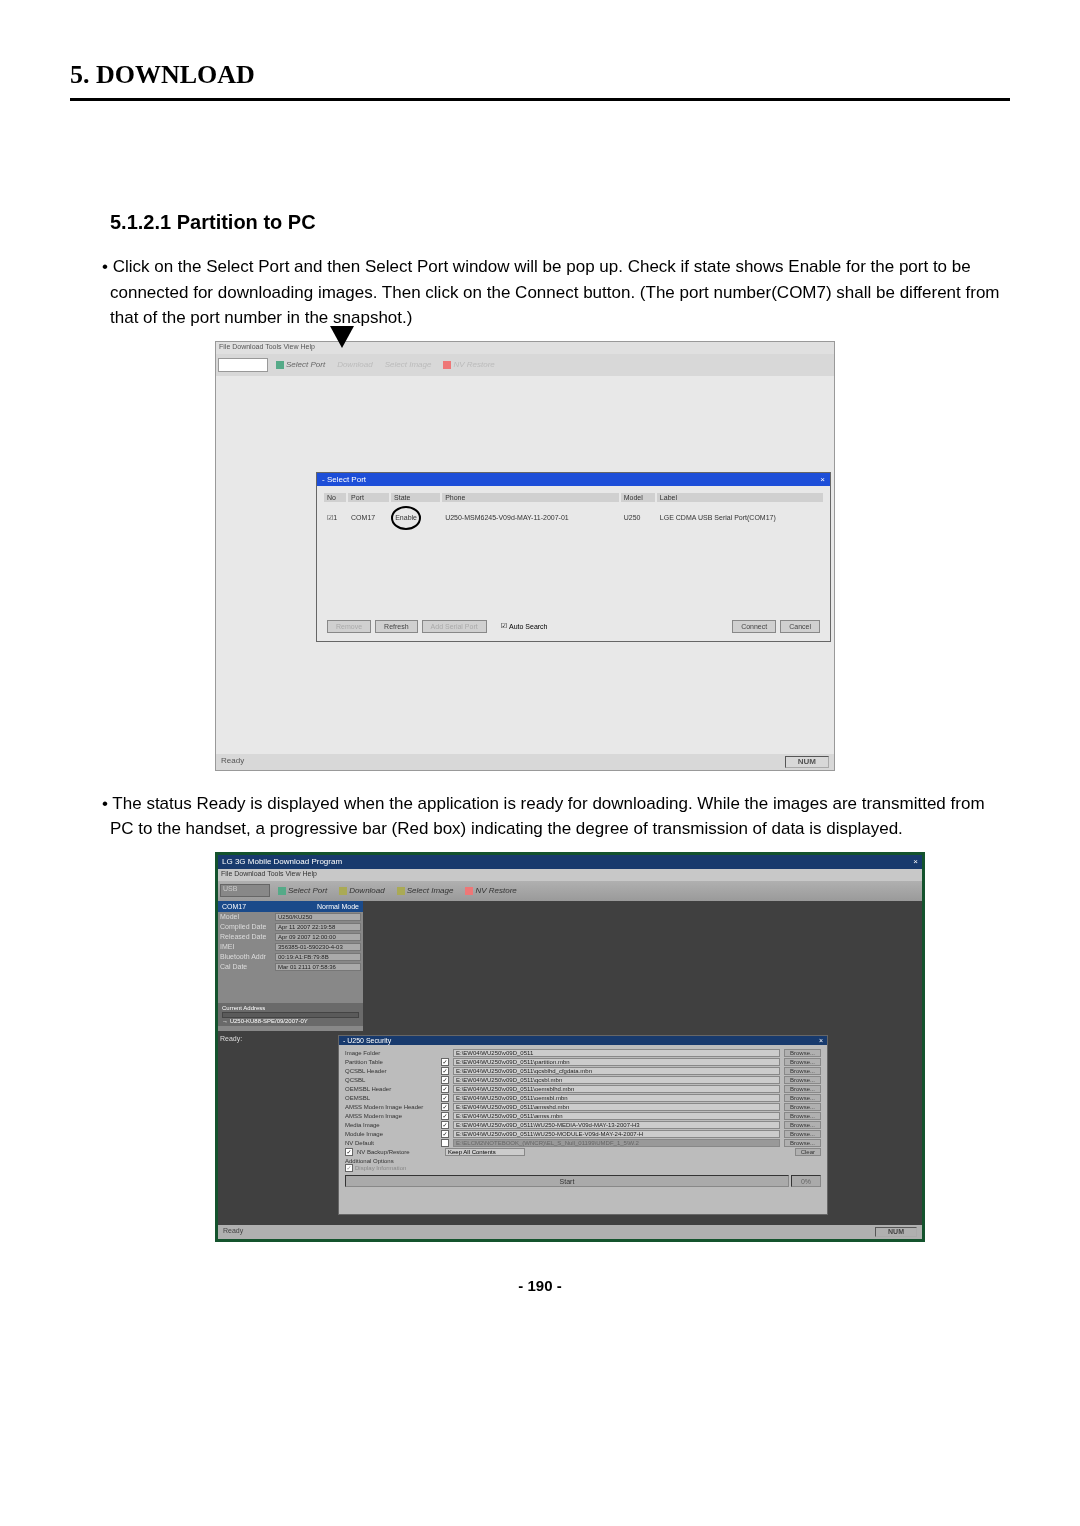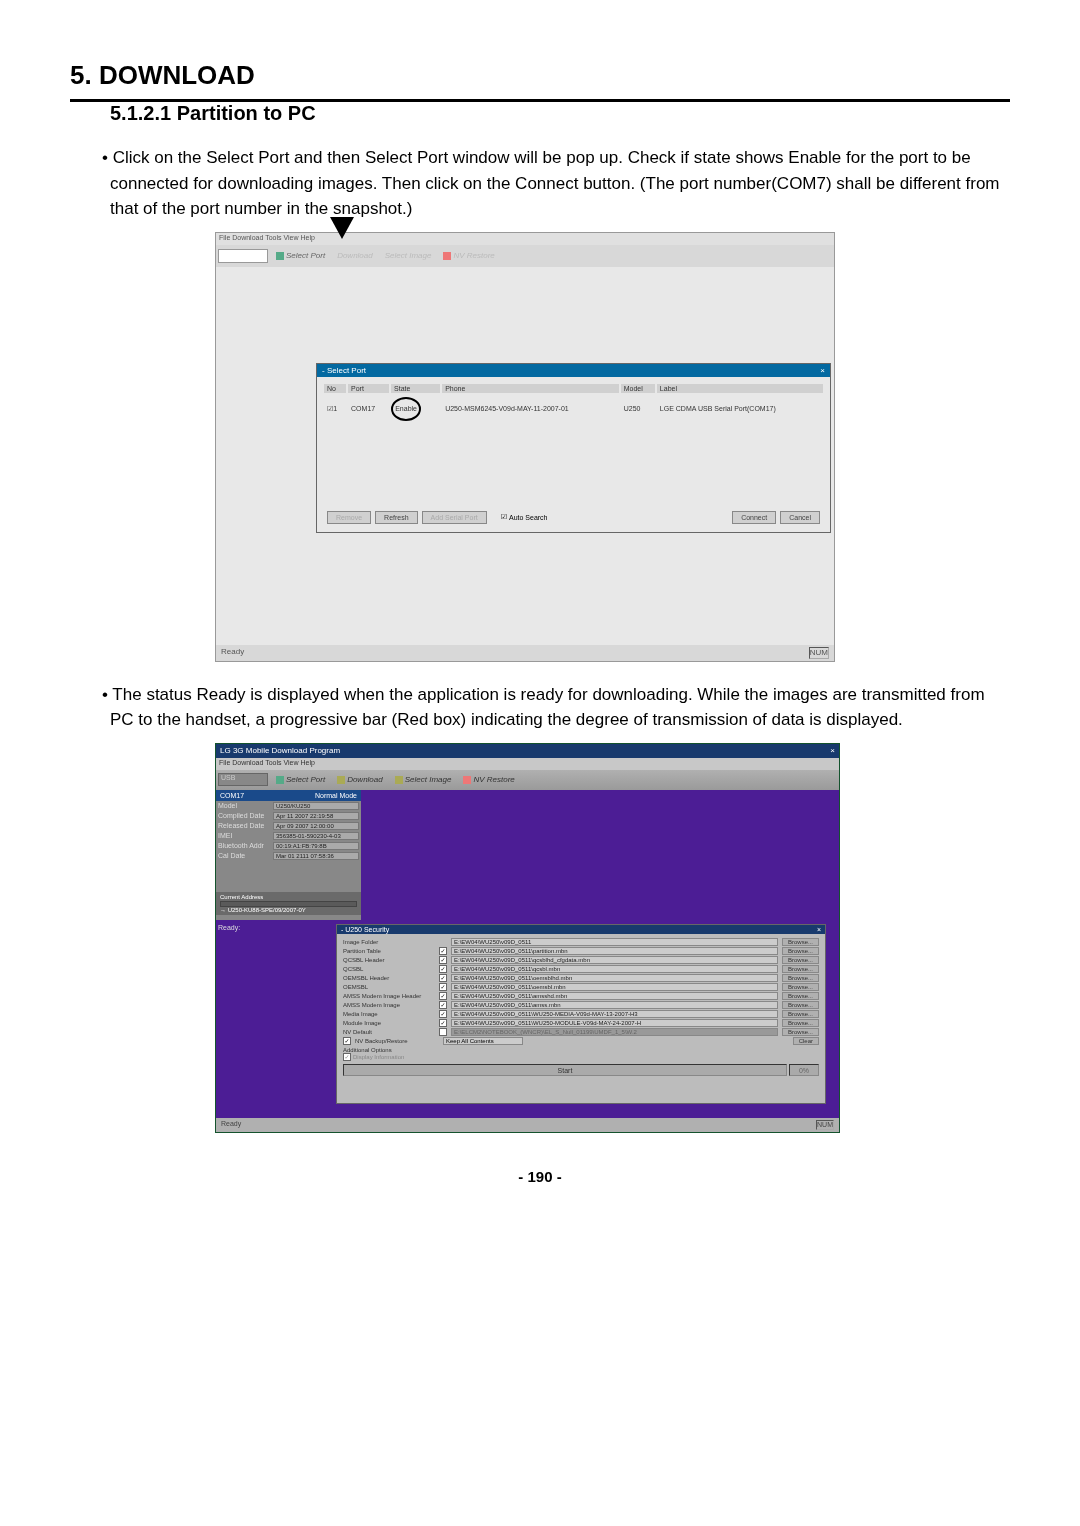--- a/index.html
+++ b/index.html
@@ -10,20 +10,22 @@
     body {
       font-family: Arial, sans-serif;
       width: 1080px;
       height: 1526px;
       background: #fff;
       padding: 60px 70px;
     }
     .header-section {
       border-bottom: 3px solid #000;
       padding-bottom: 8px;
+      margin-bottom: 110px;
+      font-family: Liberation Serif, serif;
     }
     .header-title {
       font-size: 26px;
       font-weight: bold;
     }
     .subheading {
       font-size: 20px;
       font-weight: bold;
       margin-left: 40px;
       margin-bottom: 20px;
@@ -111,21 +113,21 @@
     .select-port-dialog {
       position: absolute;
       top: 130px;
       left: 100px;
       width: 515px;
       height: 170px;
       background: #e8e8e8;
       border: 1px solid #666;
     }
     .dialog-title {
-      background: #0369a1;
+      background: #1d4ed8;
       color: #fff;
       font-size: 8px;
       padding: 2px 5px;
       display: flex;
       justify-content: space-between;
     }
     .dialog-content {
       padding: 5px;
     }
     .port-table {
@@ -187,27 +189,28 @@
       height: 16px;
       background: #d8d8d8;
       font-size: 8px;
       padding: 2px 5px;
       display: flex;
       justify-content: space-between;
       color: #555;
     }
     .num-box {
       border: 1px inset #aaa;
-      padding: 0 0;
+      padding: 0 12px;
+      font-weight: bold;
     }
     .screenshot2 {
-      width: 625px;
+      width: 710px;
       height: 390px;
-      background: #4c1d95;
-      border: 1px solid #14532d;
+      background: #404040;
+      border: 3px solid #14532d;
       position: relative;
     }
     .title-bar2 {
       background: #183a6d;
       height: 14px;
       color: #fff;
       font-size: 8px;
       padding: 2px 4px;
       display: flex;
       justify-content: space-between;

